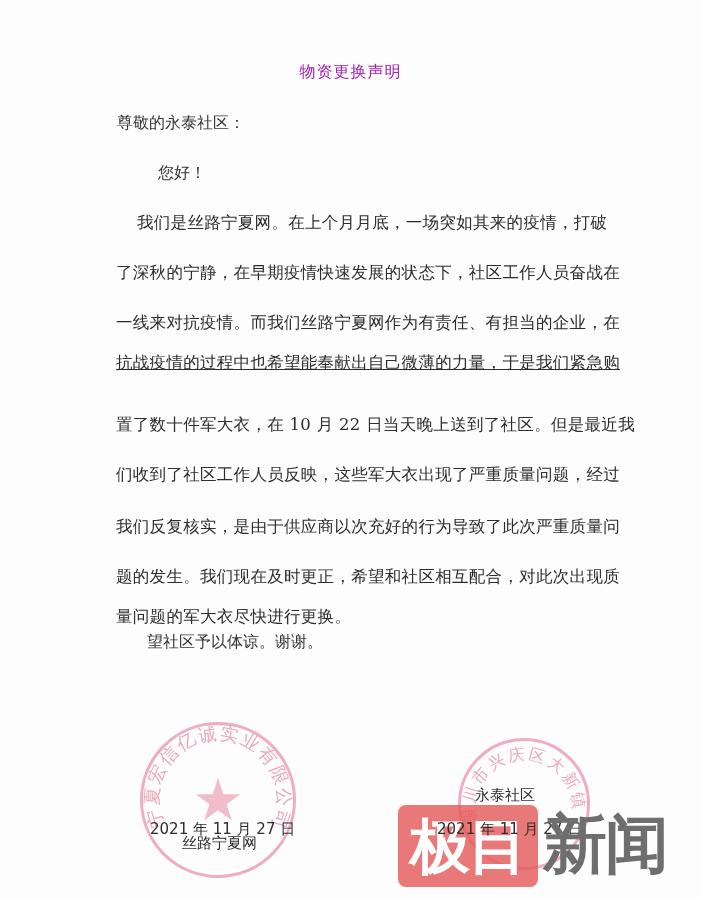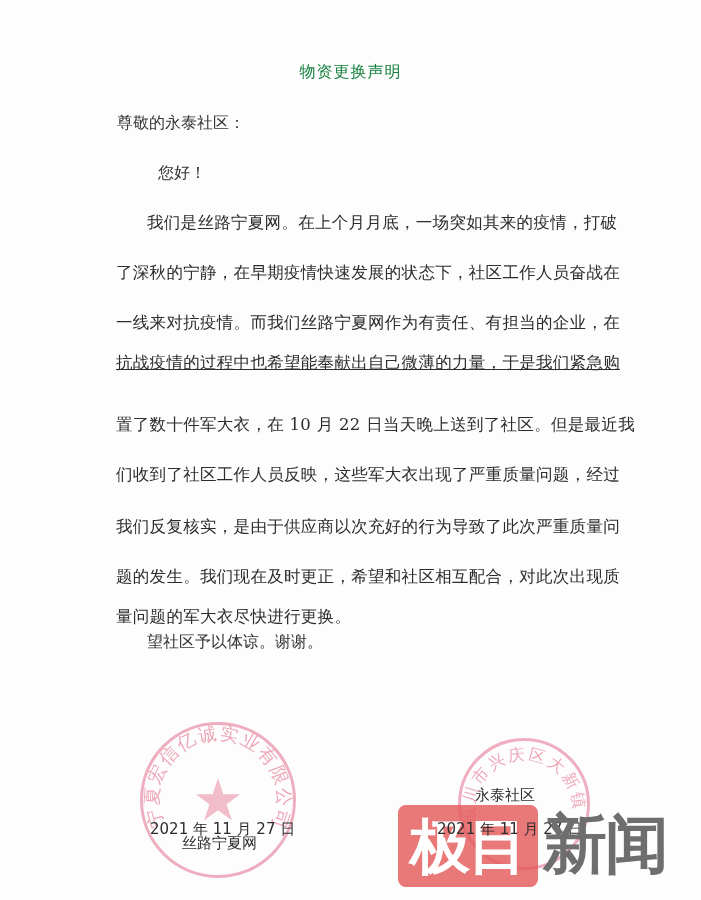--- a/index.html
+++ b/index.html
@@ -14,21 +14,21 @@
       font-family: "DejaVu Serif", "Liberation Serif", serif;
       color: #2a2a2a;
     }
     .doc-title {
       position: absolute;
       top: 62px;
       left: 0;
       width: 701px;
       text-align: center;
       font-size: 16px;
-      color: #15803d;
+      color: #a21caf;
       letter-spacing: 1px;
     }
     .salutation {
       position: absolute;
       top: 113px;
       left: 117px;
       font-size: 16px;
       color: #333;
     }
     .greeting {
@@ -39,21 +39,21 @@
       color: #333;
     }
     .body-line {
       position: absolute;
       left: 116px;
       font-size: 16.5px;
       color: #2c2c2c;
       white-space: nowrap;
       letter-spacing: 0.3px;
     }
-    .body-line.indent { left: 147px; }
+    .body-line.indent { left: 137px; }
 
     .closing {
       position: absolute;
       top: 632px;
       left: 147px;
       font-size: 16px;
       color: #333;
     }
 
     

